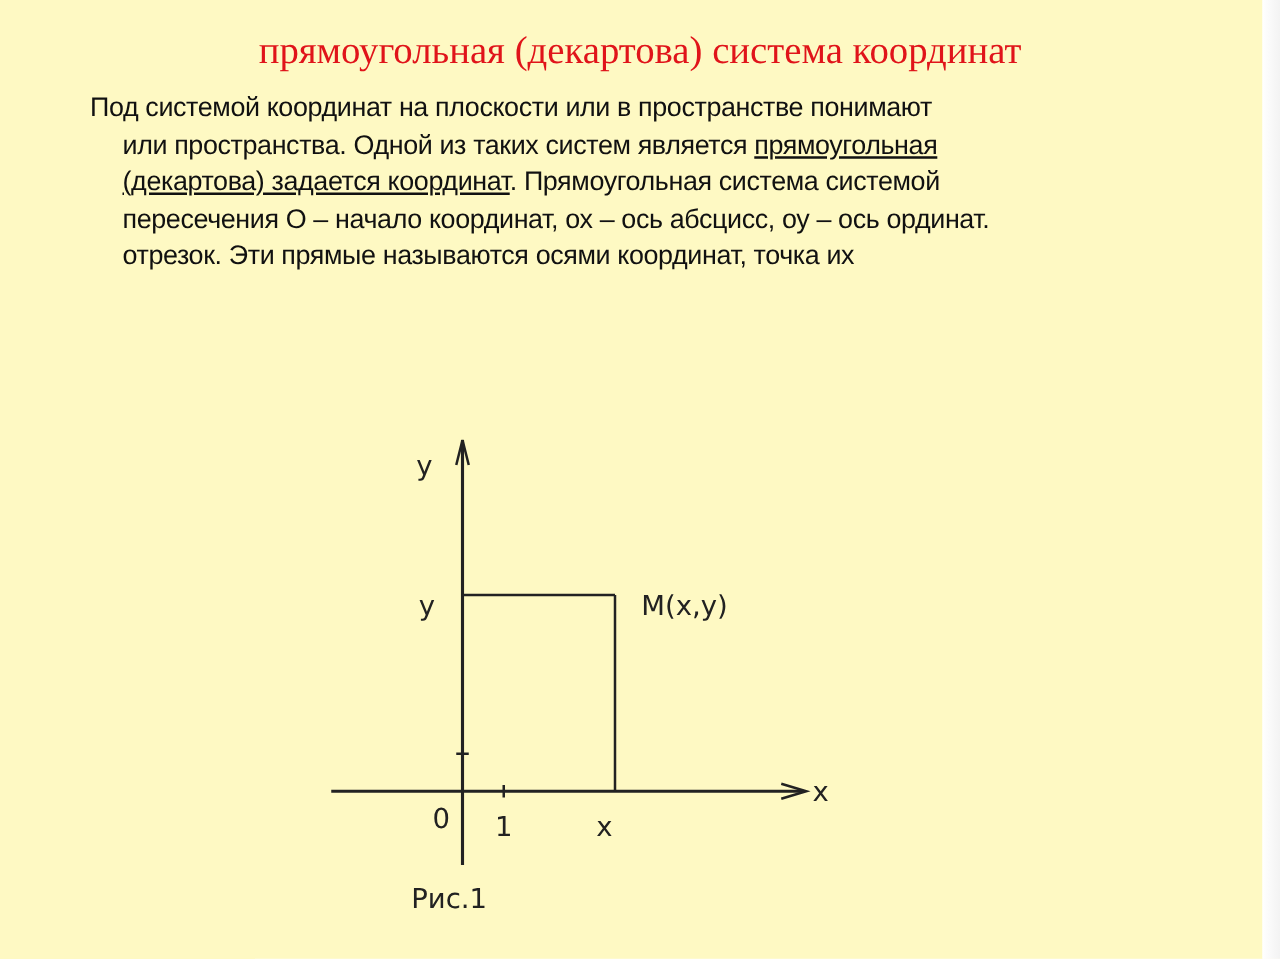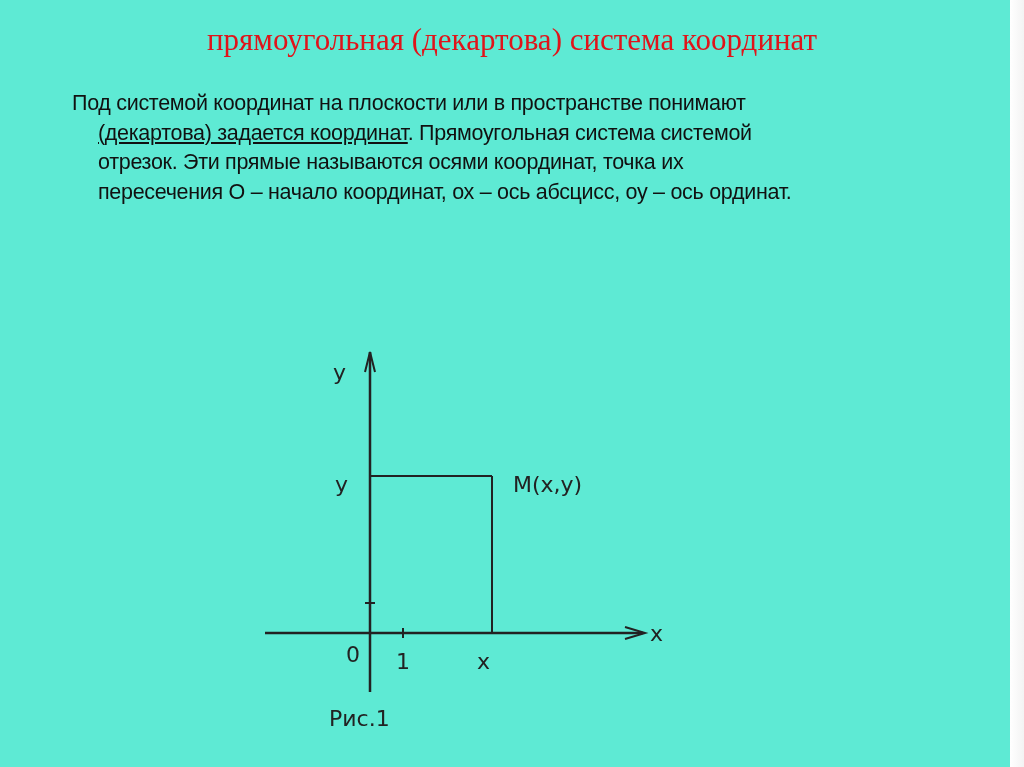--- a/index.html
+++ b/index.html
@@ -1,39 +1,40 @@
 <!DOCTYPE html>
 <html><head>
 <meta charset="utf-8">
 <style>
   html, body { margin:0; padding:0; }
   body { width:1024px; height:767px; background:#ffffff; position:relative; overflow:hidden; }
-  .slide { position:absolute; left:0; top:0; width:1010px; height:767px; background:#5eead4; }
+  .slide { position:absolute; left:0; top:0; width:1010px; height:767px; background:#fef9c3; }
   .edge { position:absolute; right:0; top:0; width:14px; height:767px; background:linear-gradient(to right,#ffffff,#f3f3f3); }
   .title { position:absolute; left:0; top:20px; width:1024px; text-align:center; color:#e0141a;
            font-family:"Liberation Serif", serif; font-size:31px; line-height:40px; }
   .body-text { position:absolute; left:72px; top:72px; width:900px; color:#111;
-               font-family:"Liberation Sans", sans-serif; font-size:21.5px; line-height:29.5px; letter-spacing:-0.3px;margin-top:17px; }
+               font-family:"Liberation Sans", sans-serif; font-size:21.5px; line-height:29.5px; letter-spacing:-0.3px; }
   .line { white-space:nowrap; display:block; }
   .indent { padding-left:26px; }
   .u { text-decoration:underline; }
   svg { position:absolute; left:0; top:0; }
   .lbl { font-family:"DejaVu Sans", sans-serif; font-size:22px; fill:#222; }
 </style>
 </head>
 <body>
 
 <div class="slide">
   <div class="title" style="color: rgb(224, 20, 26);">прямоугольная (декартова) система координат</div>
 
   <div class="body-text">
     <span class="line">Под системой координат на плоскости или в пространстве понимают</span>
+    <span class="line indent"><span>или пространства. Одной из таких систем является </span><span class="u">прямоугольная</span></span>
     <span class="line indent"><span class="u">(декартова) задается координат</span><span>.  Прямоугольная система системой</span></span>
+    <span class="line indent">пересечения О – начало координат, ох – ось абсцисс, оу – ось ординат.</span>
     <span class="line indent">отрезок. Эти прямые называются осями координат, точка их</span>
-    <span class="line indent">пересечения О – начало координат, ох – ось абсцисс, оу – ось ординат.</span>
   </div>
 
   <svg width="1010" height="767">
 
     <line x1="370" y1="352" x2="370" y2="692" stroke="#222" stroke-width="2.5"></line>
     <path d="M365 372 L370 352 L375 372" fill="none" stroke="#222" stroke-width="2"></path>
 
     <line x1="265" y1="633" x2="643" y2="633" stroke="#222" stroke-width="2.5"></line>
     <path d="M625 627 L645 633 L625 639" fill="none" stroke="#222" stroke-width="2"></path>
 

